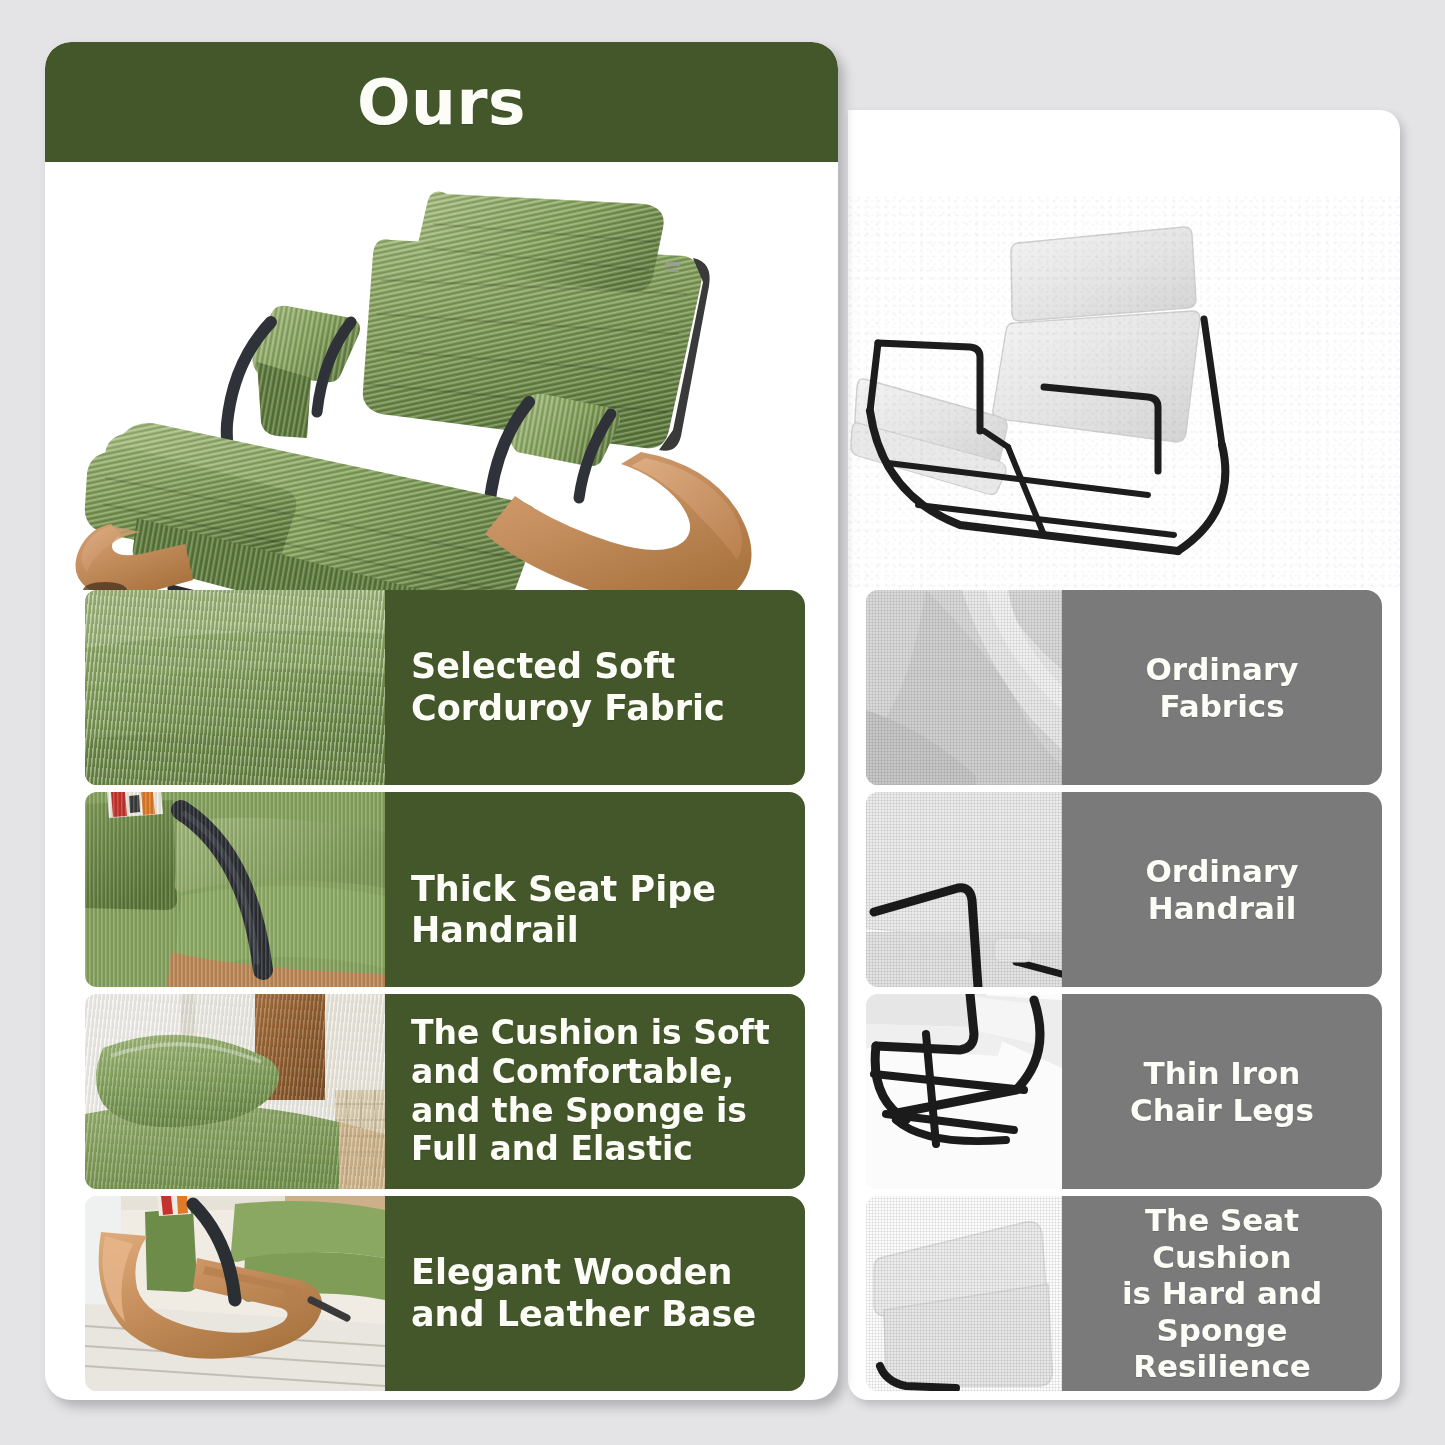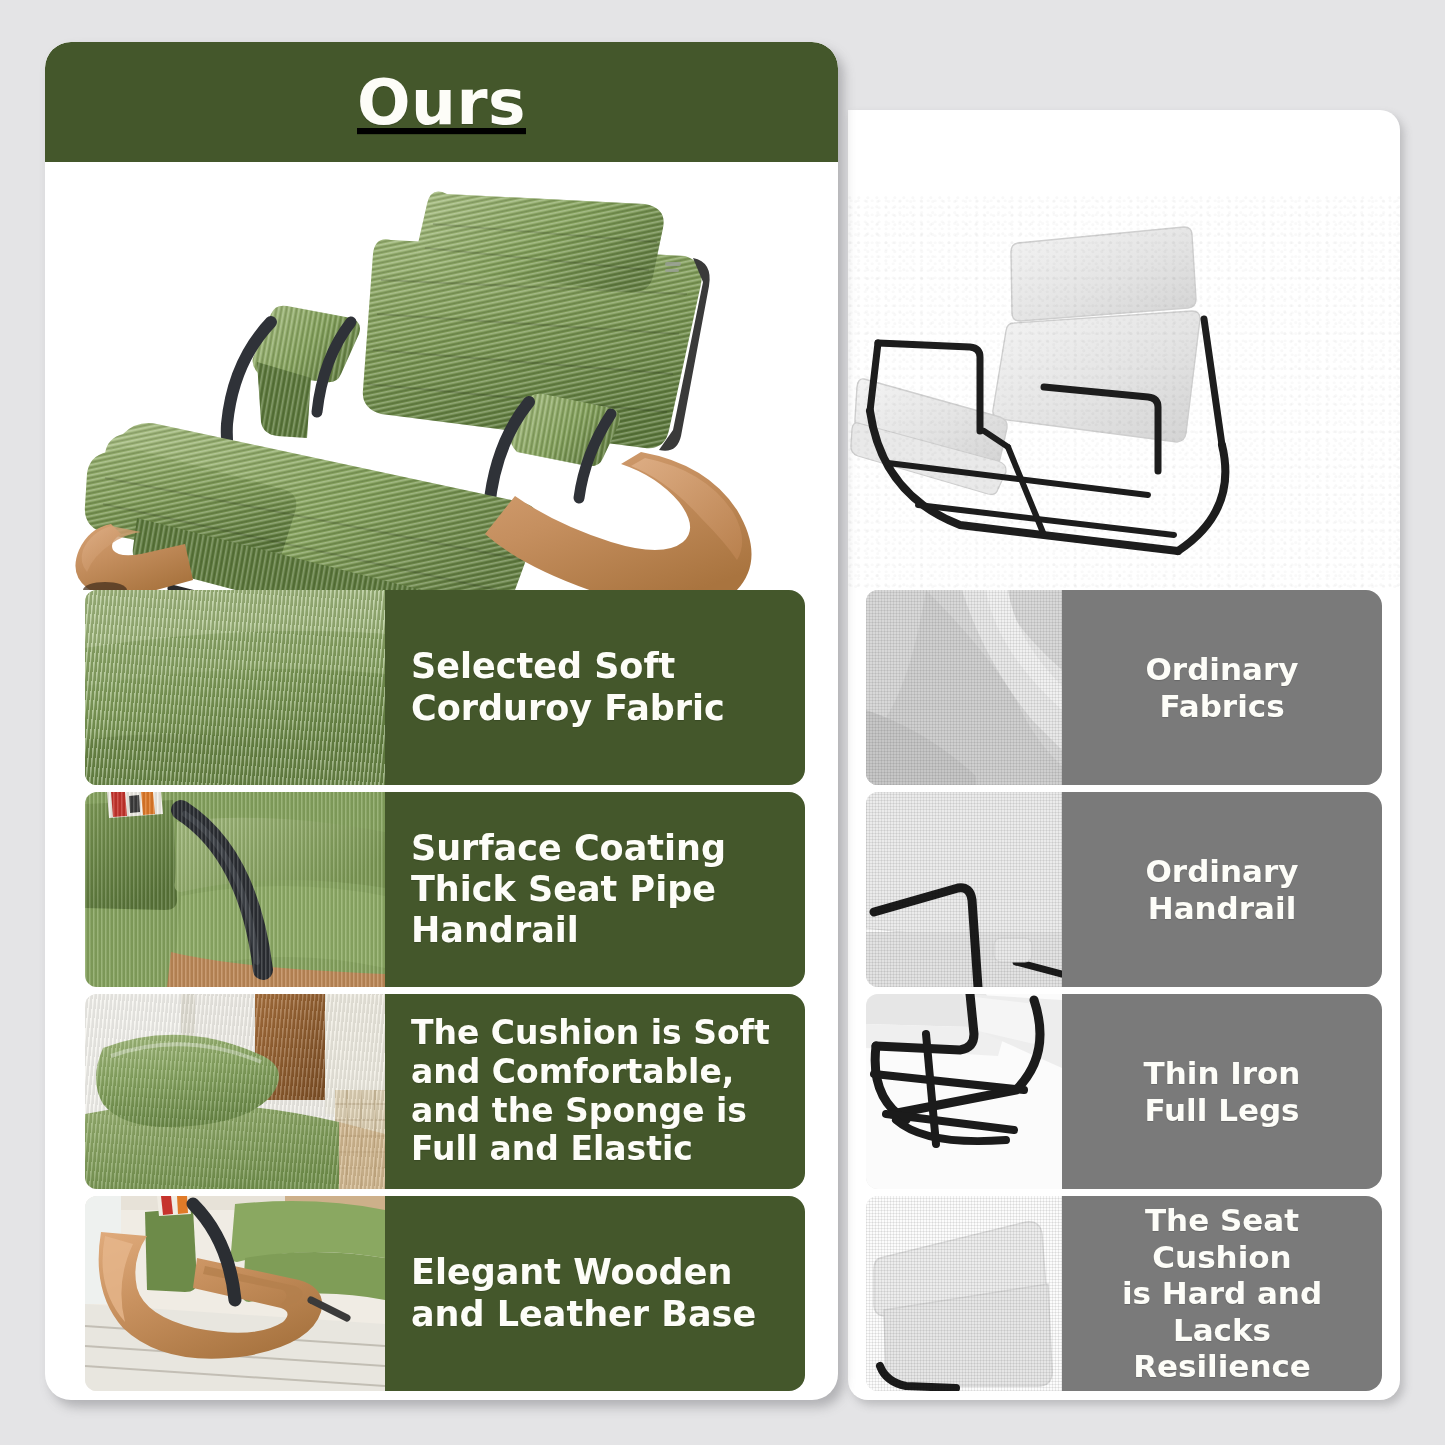--- a/index.html
+++ b/index.html
@@ -35,21 +35,20 @@
   .ours-header {
     position: absolute;
     left: 0; top: 0;
     width: 793px;
     height: 120px;
     background: #44572b;
     border-radius: 26px 26px 0 0;
     display: flex;
     align-items: center;
     justify-content: center;
-    text-decoration: underline;
   }
   .ours-header-title {
     color: #fdfdf8;
     font-size: 63px;
     font-weight: bold;
     letter-spacing: 0.5px;
     line-height: 1;
     text-shadow: 0 1px 1px rgba(0,0,0,0.18);
   }
 
@@ -305,39 +304,39 @@
             <path d="M10 52 Q4 104 40 126" fill="none" stroke="#1b1b1b" stroke-width="9" stroke-linecap="round"></path>
             <path d="M60 40 L70 150" fill="none" stroke="#1b1b1b" stroke-width="8" stroke-linecap="round"></path>
             <path d="M8 80 L158 96" fill="none" stroke="#1b1b1b" stroke-width="8" stroke-linecap="round"></path>
             <path d="M20 120 L148 136" fill="none" stroke="#1b1b1b" stroke-width="8" stroke-linecap="round"></path>
             <path d="M30 126 Q60 152 140 146" fill="none" stroke="#1b1b1b" stroke-width="8" stroke-linecap="round"></path>
           </svg>
         </div>
         <div class="label label-others">
           <div class="label-text">
             <span>Thin Iron</span><br>
-            <span>Full Legs</span>
+            <span>Chair Legs</span>
           </div>
         </div>
       </div>
 
       <div class="row row-others">
         <div class="thumb thumb-others">
           <svg class="svgfill" viewBox="0 0 196 195" preserveAspectRatio="none">
             <rect width="196" height="195" fill="#fcfcfc"></rect>
             <path d="M14 62 L160 26 Q174 24 176 38 L180 92 L20 120 Q8 120 8 108 L8 74 Q8 64 14 62 Z" fill="#ececec" stroke="#dcdcdc" stroke-width="1.5"></path>
             <path d="M18 114 L182 88 L186 176 Q186 190 172 190 L34 190 Q22 190 20 178 Z" fill="#e6e6e6" stroke="#d8d8d8" stroke-width="1.5"></path>
             <path d="M14 170 Q20 186 40 190 L90 192" fill="none" stroke="#1b1b1b" stroke-width="8" stroke-linecap="round"></path>
           </svg>
           <div class="weave"></div>
         </div>
         <div class="label label-others">
           <div class="label-text">
             <span>The Seat Cushion</span><br>
-            <span>is Hard and Lacks</span><br>
+            <span>is Hard and Sponge</span><br>
             <span>Resilience</span>
           </div>
         </div>
       </div>
 
     </div>
   </div>
 
   <div class="panel-ours">
 
@@ -501,21 +500,21 @@
 
             <path d="M86 160 Q150 176 300 182 L300 195 L82 195 Z" fill="#c08a58"></path>
 
             <path d="M96 18 Q164 62 178 178" fill="none" stroke="#2b2e33" stroke-width="20" stroke-linecap="round"></path>
             <path d="M100 22 Q160 62 172 170" fill="none" stroke="#4a4e55" stroke-width="6" stroke-linecap="round" opacity="0.6"></path>
           </svg>
           <div class="cord-v" style="opacity:.55"></div>
         </div>
         <div class="label label-ours">
           <div class="label-text">
-            <span>Surface Coating</span><br>
+            <br>
             <span>Thick Seat Pipe</span><br>
             <span>Handrail</span>
           </div>
         </div>
       </div>
 
       <div class="row row-ours">
         <div class="thumb thumb-ours">
           <svg class="svgfill" viewBox="0 0 300 195" preserveAspectRatio="none">
             <defs>

